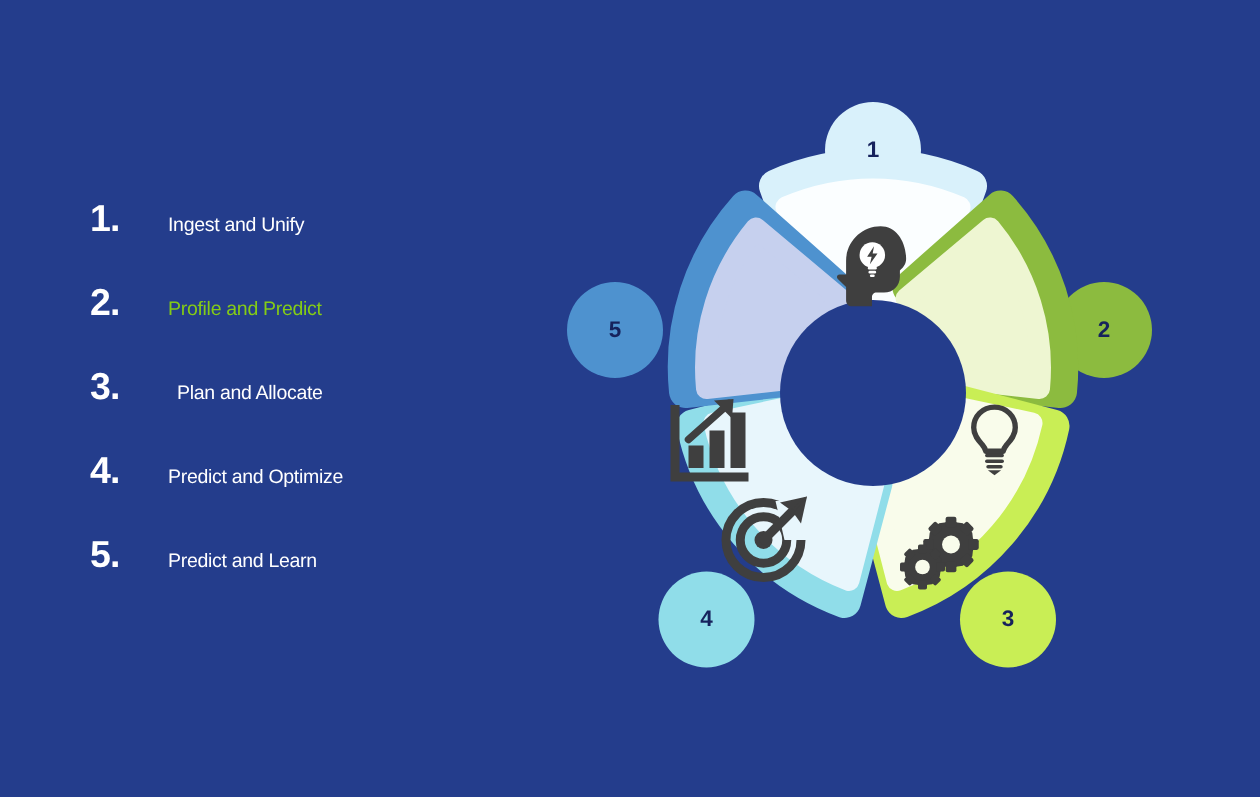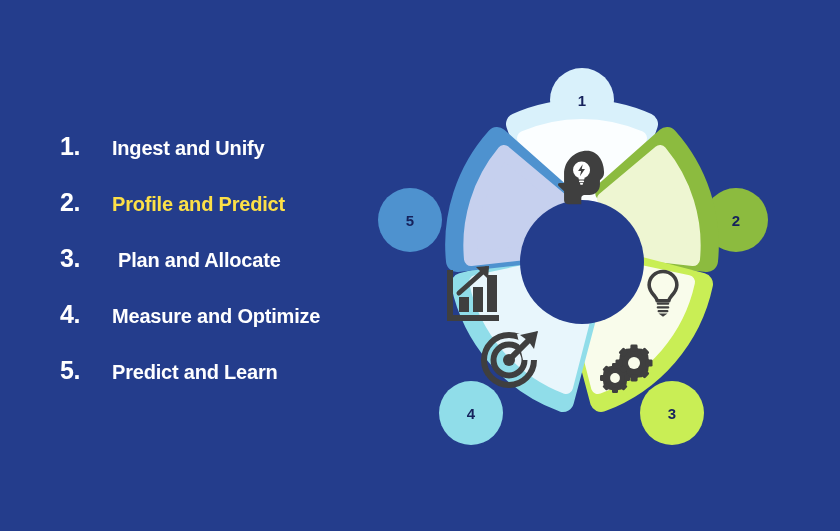--- a/index.html
+++ b/index.html
@@ -35,22 +35,22 @@
   .list-num {
     width: 52px;
     flex: 0 0 52px;
     color: #ffffff;
     font-size: 25px;
     font-weight: bold;
     letter-spacing: -0.5px;
   }
   .list-label {
     color: #ffffff;
-    font-size: 20px;
-    font-weight: bold;
+    font-size: 13px;
+    font-weight: normal;
     letter-spacing: -0.2px;
     white-space: nowrap;
   }
   .indent-1 .list-label { padding-left: 0px; }
   .indent-2 .list-label { padding-left: 6px; }
 
   
   #wheel-wrap {
     position: absolute;
     left: 372px;
@@ -79,31 +79,31 @@
 
   <div id="step-list">
 
     <div class="list-row indent-1">
       <span class="list-num" style="color: rgb(255, 255, 255);">1.</span>
       <span class="list-label" style="color: rgb(255, 255, 255);">Ingest and Unify</span>
     </div>
 
     <div class="list-row indent-1">
       <span class="list-num" style="color: rgb(255, 255, 255);">2.</span>
-      <span class="list-label" style="color: #fde047;">Profile and Predict</span>
+      <span class="list-label" style="color: #84cc16;">Profile and Predict</span>
     </div>
 
     <div class="list-row indent-2">
       <span class="list-num" style="color: rgb(255, 255, 255);">3.</span>
       <span class="list-label" style="color: rgb(255, 255, 255);">Plan and Allocate</span>
     </div>
 
     <div class="list-row indent-1">
       <span class="list-num" style="color: rgb(255, 255, 255);">4.</span>
-      <span class="list-label" style="color: rgb(255, 255, 255);">Measure and Optimize</span>
+      <span class="list-label" style="color: rgb(255, 255, 255);">Predict and Optimize</span>
     </div>
 
     <div class="list-row indent-1">
       <span class="list-num" style="color: rgb(255, 255, 255);">5.</span>
       <span class="list-label" style="color: rgb(255, 255, 255);">Predict and Learn</span>
     </div>
 
   </div>
 
   <div id="wheel-wrap">

